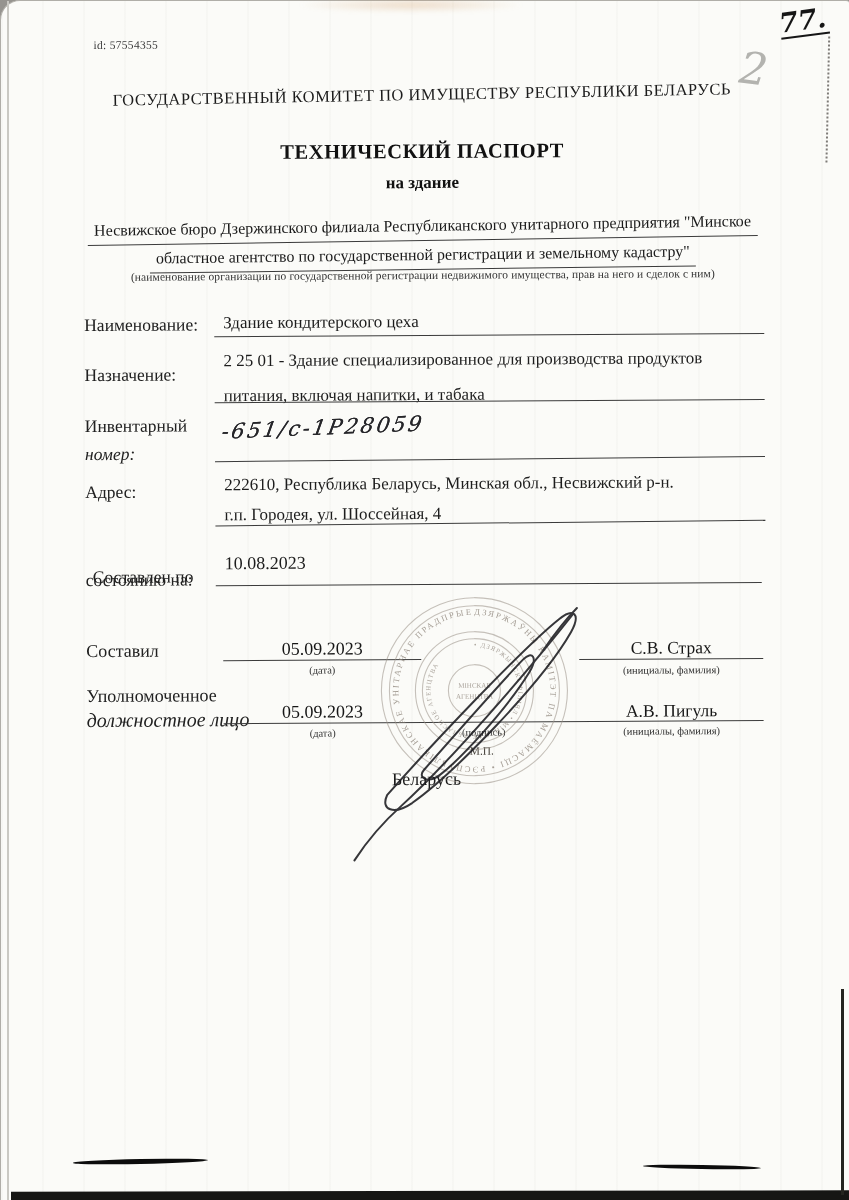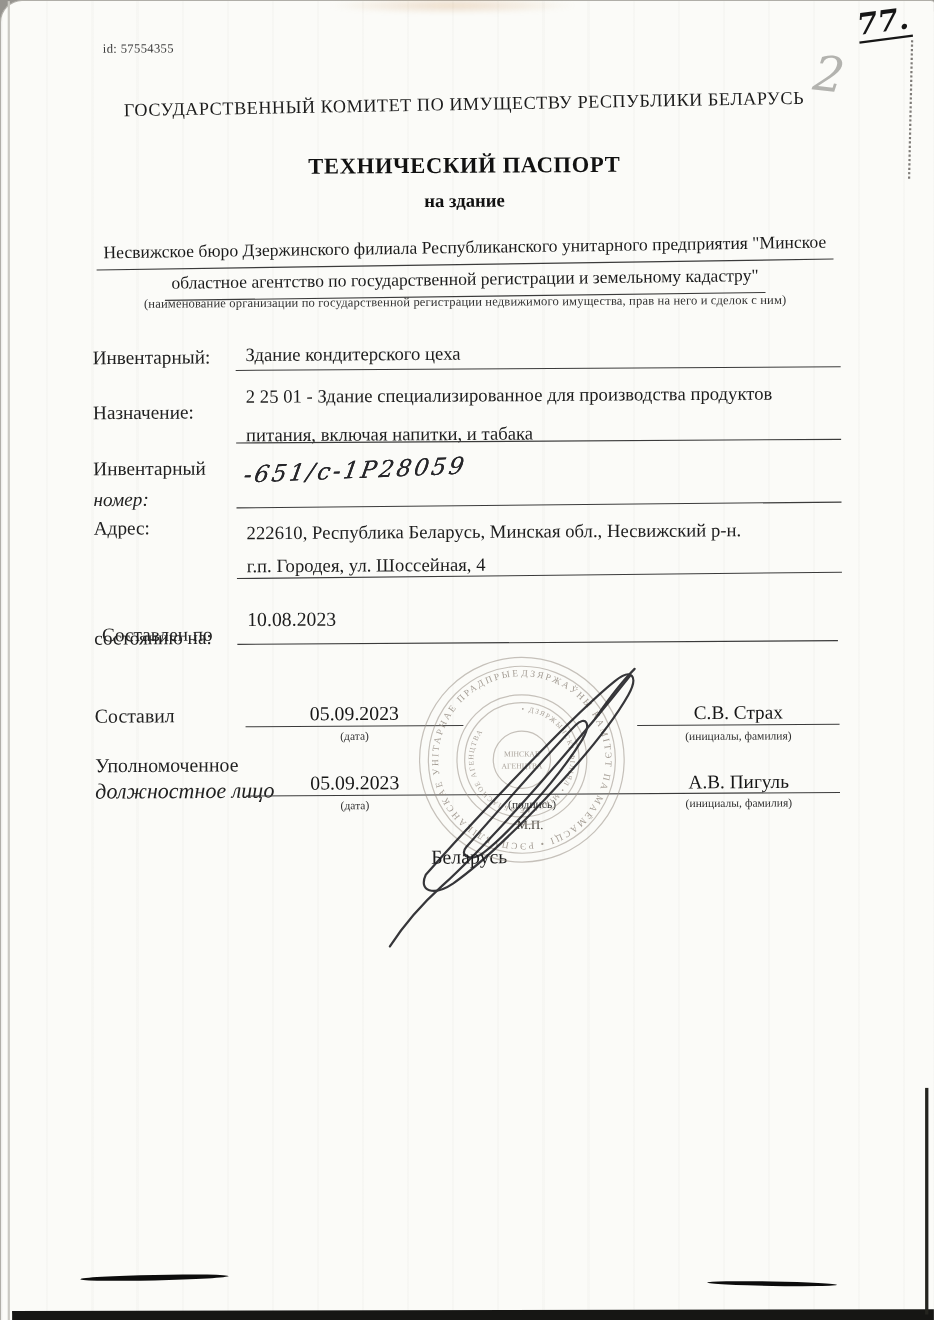--- a/index.html
+++ b/index.html
@@ -70,35 +70,35 @@
       <div class="centerline doc-subtitle" style="top:172px;">на здание</div>
 
       <div class="centerline org-line" style="top:216px;transform:rotate(-0.5deg);">
         <span class="org-u">Несвижское бюро Дзержинского филиала Республиканского унитарного предприятия "Минское</span>
       </div>
       <div class="centerline org-line" style="top:245px;transform:rotate(-0.4deg);">
         <span class="org-u">областное агентство по государственной регистрации и земельному кадастру"</span>
       </div>
       <div class="centerline org-caption" style="top:268px;">(наименование организации по государственной регистрации недвижимого имущества, прав на него и сделок с ним)</div>
 
-      <div class="lbl" style="left:85px;top:312px;">Инвентарный:</div>
+      <div class="lbl" style="left:85px;top:312px;">Наименование:</div>
       <div class="val" style="left:224px;top:311px;">Здание кондитерского цеха</div>
       <div class="rule" style="left:215px;top:334px;width:550px;"></div>
 
       <div class="lbl" style="left:85px;top:362px;">Назначение:</div>
       <div class="val" style="left:224px;top:349px;">2 25 01 - Здание специализированное для производства продуктов</div>
       <div class="val" style="left:224px;top:384px;">питания, включая напитки, и табака</div>
       <div class="rule" style="left:215px;top:400px;width:550px;"></div>
 
       <div class="lbl" style="left:85px;top:413px;">Инвентарный</div>
       <div class="lbl" style="left:85px;top:441px;font-style:italic;">номер:</div>
       <div class="abs handwriting" style="left:222px;top:414px;">-651/с-1Р28059</div>
       <div class="rule" style="left:215px;top:458px;width:550px;transform:rotate(-0.2deg);"></div>
 
-      <div class="lbl" style="left:85px;top:467px;text-align:right;">Адрес:</div>
+      <div class="lbl" style="left:85px;top:479px;text-align:right;">Адрес:</div>
       <div class="val" style="left:224px;top:473px;">222610, Республика Беларусь, Минская обл., Несвижский р-н.</div>
       <div class="val" style="left:224px;top:503px;">г.п. Городея, ул. Шоссейная, 4</div>
       <div class="rule" style="left:215px;top:522px;width:550px;transform:rotate(-0.25deg);"></div>
 
       <div class="lbl" style="left:92px;top:540px;margin-top:24px;">Составлен по</div>
       <div class="lbl" style="left:85px;top:567px;">состоянию на:</div>
       <div class="val" style="left:224px;top:551px;font-size:18px;">10.08.2023</div>
       <div class="rule" style="left:215px;top:583px;width:546px;"></div>
 
       <div class="lbl" style="left:85px;top:638px;font-size:18px;">Составил</div>

